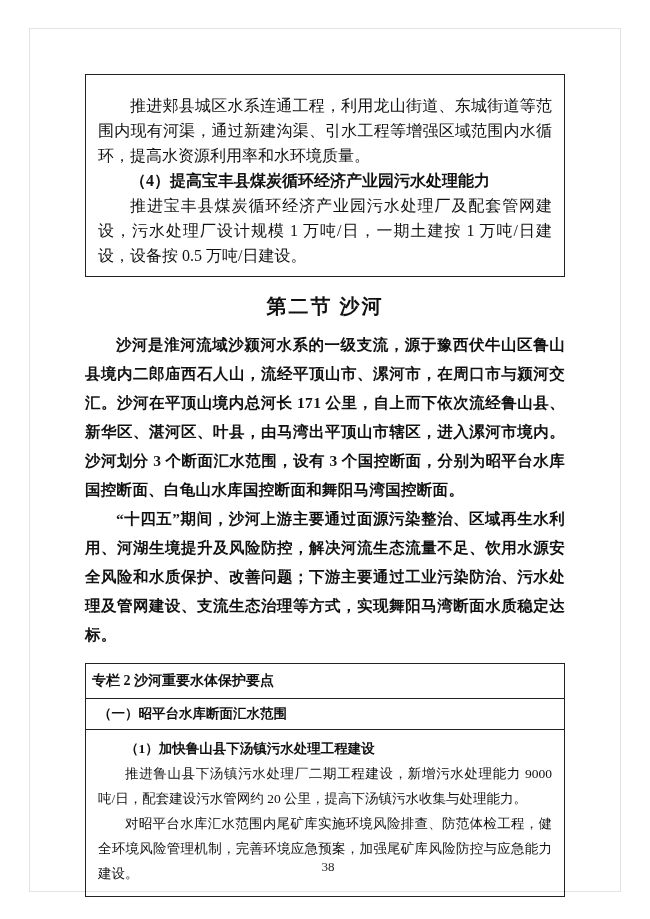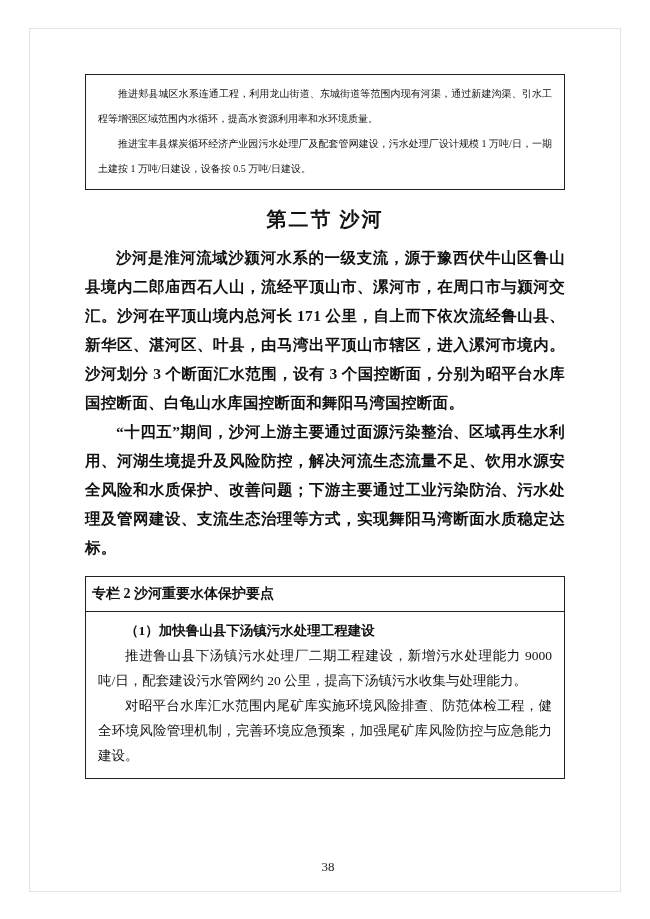--- a/index.html
+++ b/index.html
@@ -21,22 +21,22 @@
   .content{
     position:absolute;
     left:85px;right:85px;top:74px;
   }
   p{margin:0;}
   .indent{text-indent:2em;}
   .bold{font-weight:bold;}
 
   .top-box{
     border:1px solid #222;
-    padding:6px 12px 8px 12px;
-    font-size:10px;
+    padding:18px 12px 8px 12px;
+    font-size:16px;
     line-height:25px;
   }
   .top-box p{text-align:justify;}
 
   .section-title{
     margin:16px 0 10px 0;
     text-align:center;
     font-size:20px;
     font-weight:bold;
     letter-spacing:2px;
@@ -85,30 +85,32 @@
 </head>
 <body>
 
 <div class="page">
   <div class="margin-guide"></div>
 
   <div class="content">
 
     <div class="top-box">
       <p class="indent">推进郏县城区水系连通工程，利用龙山街道、东城街道等范围内现有河渠，通过新建沟渠、引水工程等增强区域范围内水循环，提高水资源利用率和水环境质量。</p>
+      <p class="indent bold">（4）提高宝丰县煤炭循环经济产业园污水处理能力</p>
       <p class="indent">推进宝丰县煤炭循环经济产业园污水处理厂及配套管网建设，污水处理厂设计规模 1 万吨/日，一期土建按 1 万吨/日建设，设备按 0.5 万吨/日建设。</p>
     </div>
 
     <h1 class="section-title">第二节 沙河</h1>
 
     <p class="body-para indent">沙河是淮河流域沙颍河水系的一级支流，源于豫西伏牛山区鲁山县境内二郎庙西石人山，流经平顶山市、漯河市，在周口市与颍河交汇。沙河在平顶山境内总河长 171 公里，自上而下依次流经鲁山县、新华区、湛河区、叶县，由马湾出平顶山市辖区，进入漯河市境内。沙河划分 3 个断面汇水范围，设有 3 个国控断面，分别为昭平台水库国控断面、白龟山水库国控断面和舞阳马湾国控断面。</p>
     <p class="body-para indent">“十四五”期间，沙河上游主要通过面源污染整治、区域再生水利用、河湖生境提升及风险防控，解决河流生态流量不足、饮用水源安全风险和水质保护、改善问题；下游主要通过工业污染防治、污水处理及管网建设、支流生态治理等方式，实现舞阳马湾断面水质稳定达标。</p>
 
     <div class="column-box">
       <div class="box-title">专栏 2 沙河重要水体保护要点</div>
+      <div class="box-item-heading">（一）昭平台水库断面汇水范围</div>
       <div class="box-body">
         <p class="indent bold">（1）加快鲁山县下汤镇污水处理工程建设</p>
         <p class="indent">推进鲁山县下汤镇污水处理厂二期工程建设，新增污水处理能力 9000 吨/日，配套建设污水管网约 20 公里，提高下汤镇污水收集与处理能力。</p>
         <p class="indent">对昭平台水库汇水范围内尾矿库实施环境风险排查、防范体检工程，健全环境风险管理机制，完善环境应急预案，加强尾矿库风险防控与应急能力建设。</p>
       </div>
     </div>
 
   </div>
 
   <div class="page-number">38</div>

